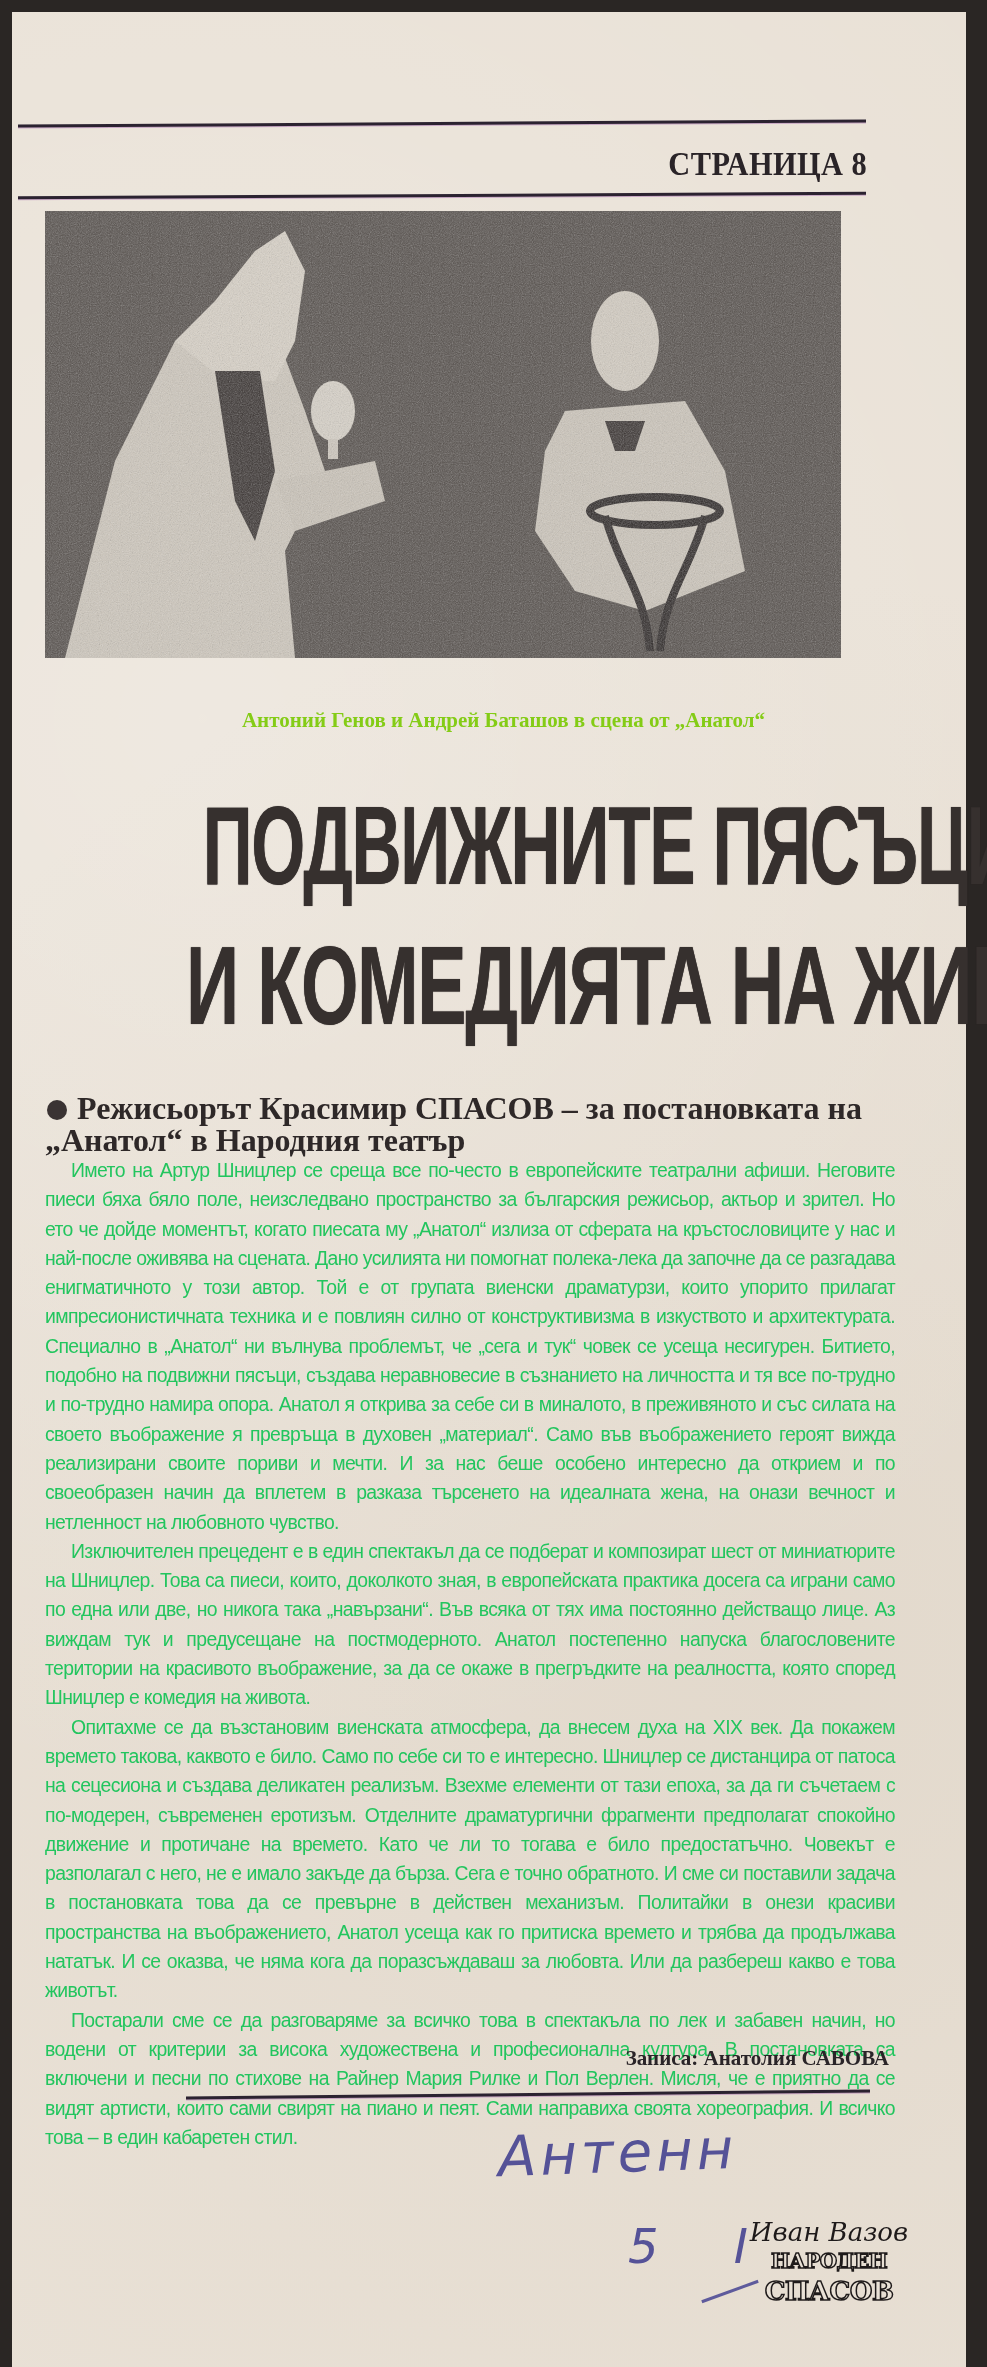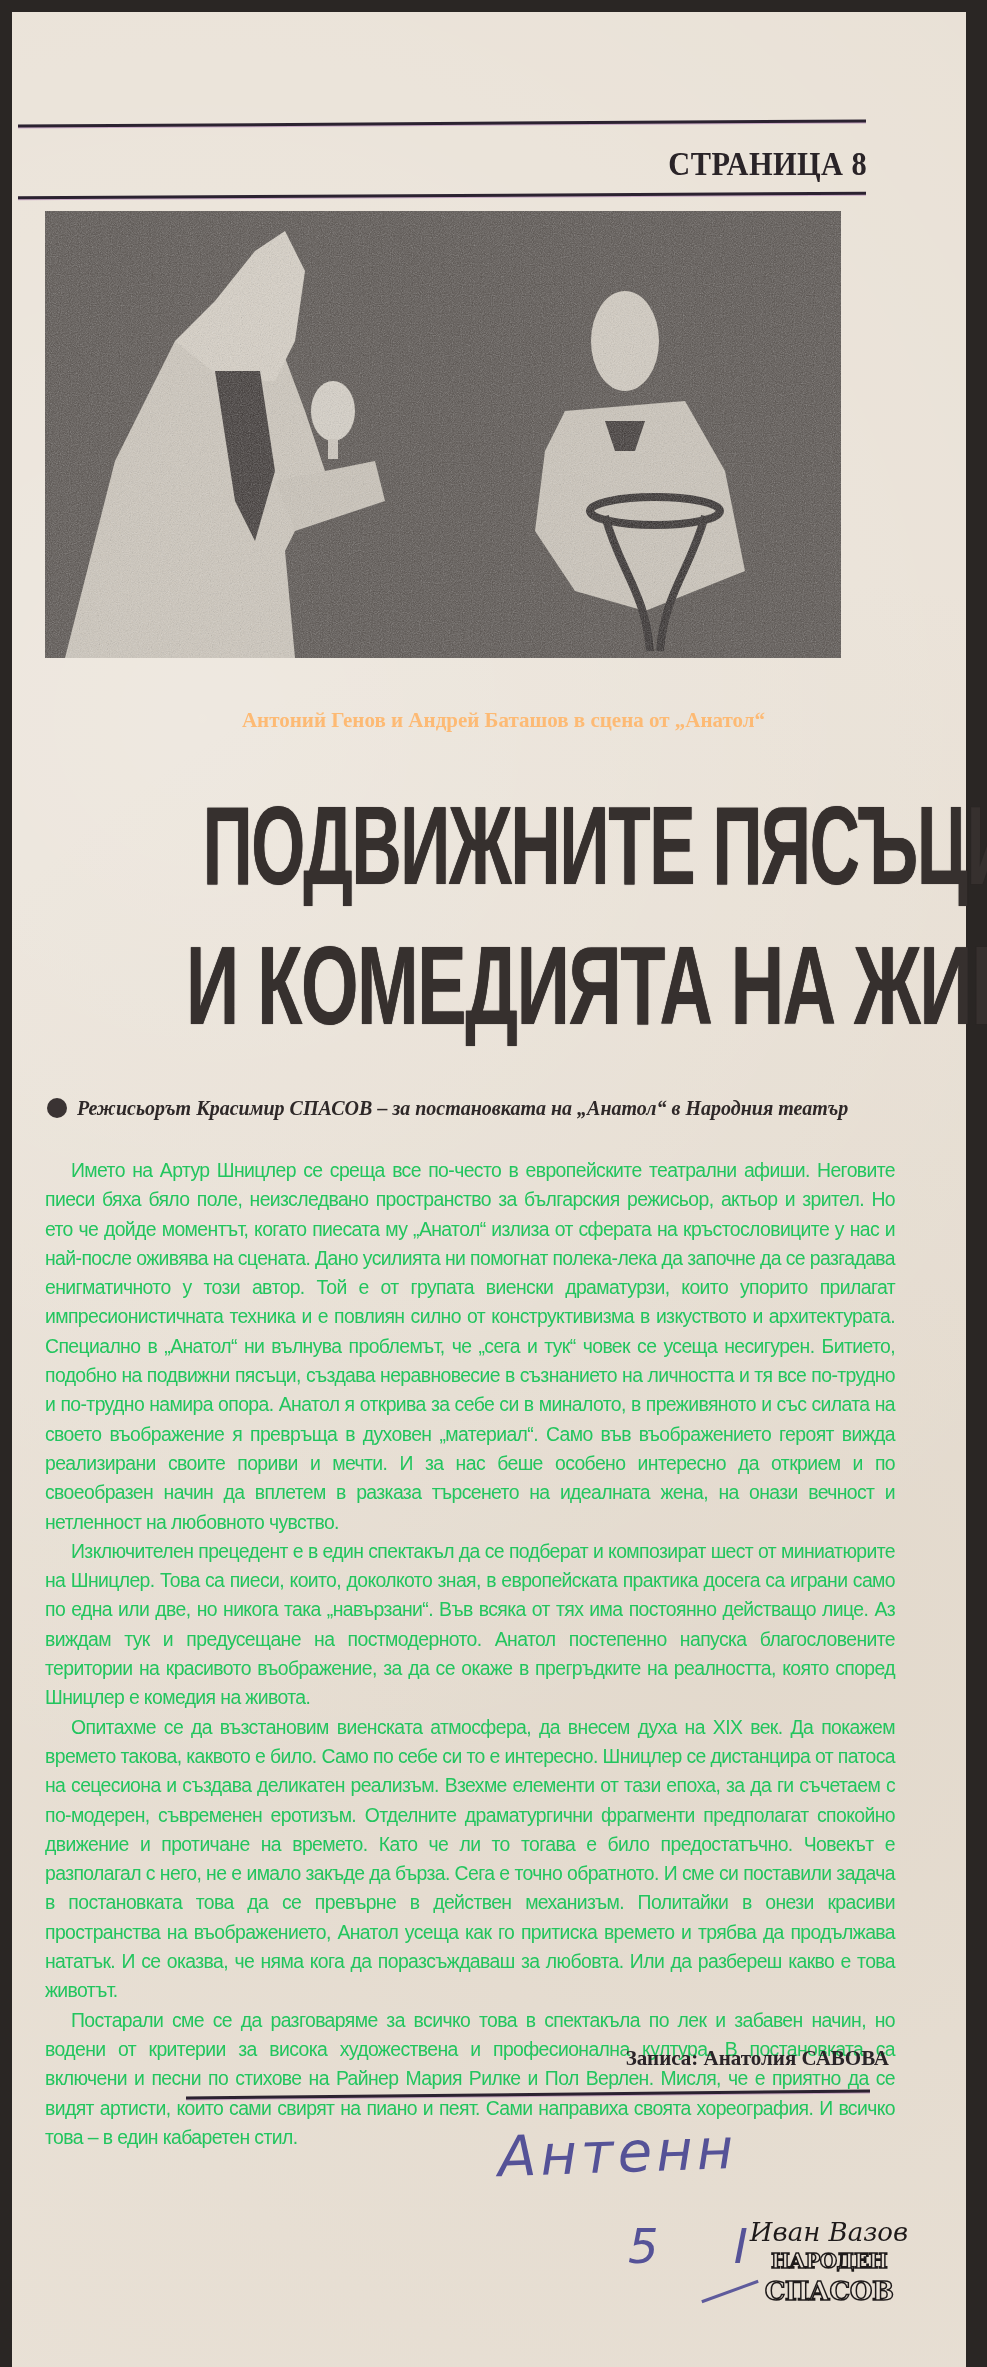--- a/index.html
+++ b/index.html
@@ -43,21 +43,21 @@
     background: #5a5450;
     overflow: hidden;
   }
   .photo svg { width: 100%; height: 100%; display: block; }
   .caption {
     position: absolute;
     left: 0; right: 0; top: 708px;
     text-align: center;
     font-weight: bold;
     font-size: 21px;
-    color: #fdba74;
+    color: #84cc16;
     padding-left: 20px;
   }
   .headline {
     position: absolute;
     left: 45px; width: 830px;
     text-align: center;
     font-family: "Liberation Sans", sans-serif;
     font-weight: bold;
     color: #36302e;
     line-height: 1;
@@ -70,23 +70,22 @@
     transform-origin: center center;
     white-space: nowrap;
     text-shadow: 0 0 1px #2b2525;
   }
   .headline .l1 { margin-top: 0; }
   .headline .l2 { margin-top: 28px; transform: scaleX(0.66); }
   .standfirst {
     position: absolute;
     left: 45px; top: 1092px;
     width: 850px;
-    font-style: italic;
-    font-weight: bold;
-    font-size: 20px;
+    font-weight: bold;
+    font-size: 32px;
     line-height: 32px;
     color: #2e2828;
     font-family: "Liberation Serif", serif;
   }
   .bullet {
     display: inline-block;
     width: 20px; height: 20px;
     border-radius: 50%;
     background: #3a3333;
     vertical-align: middle;

